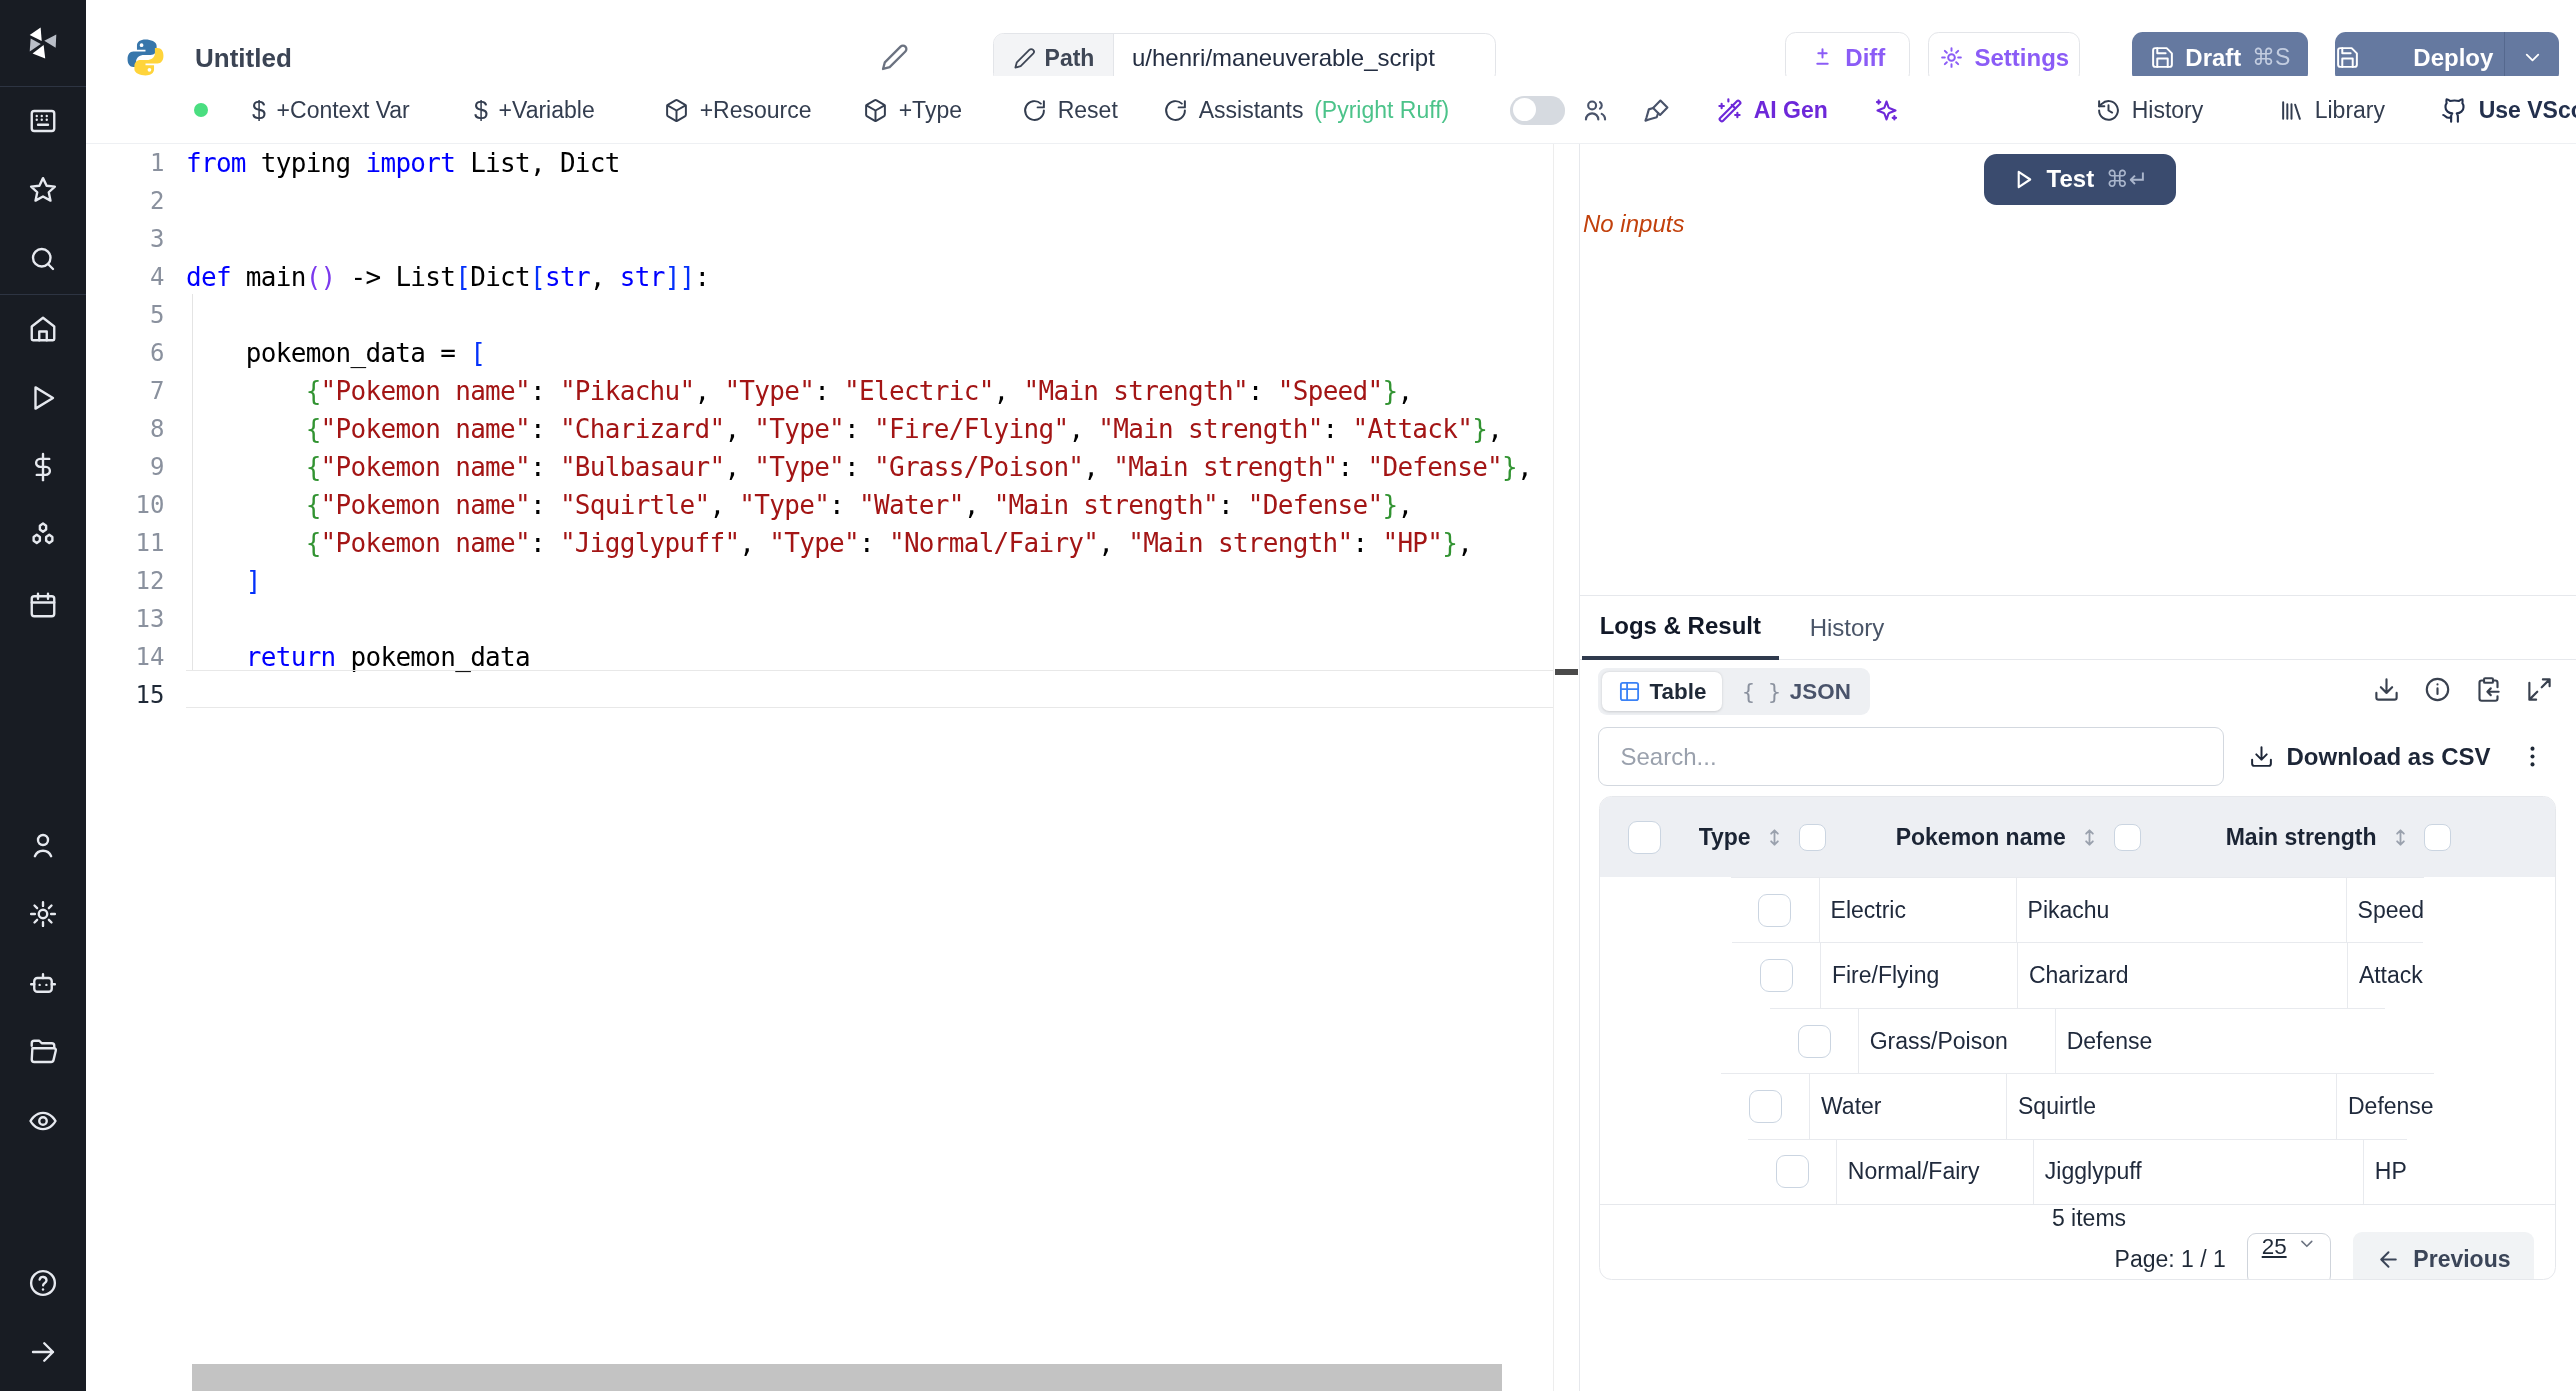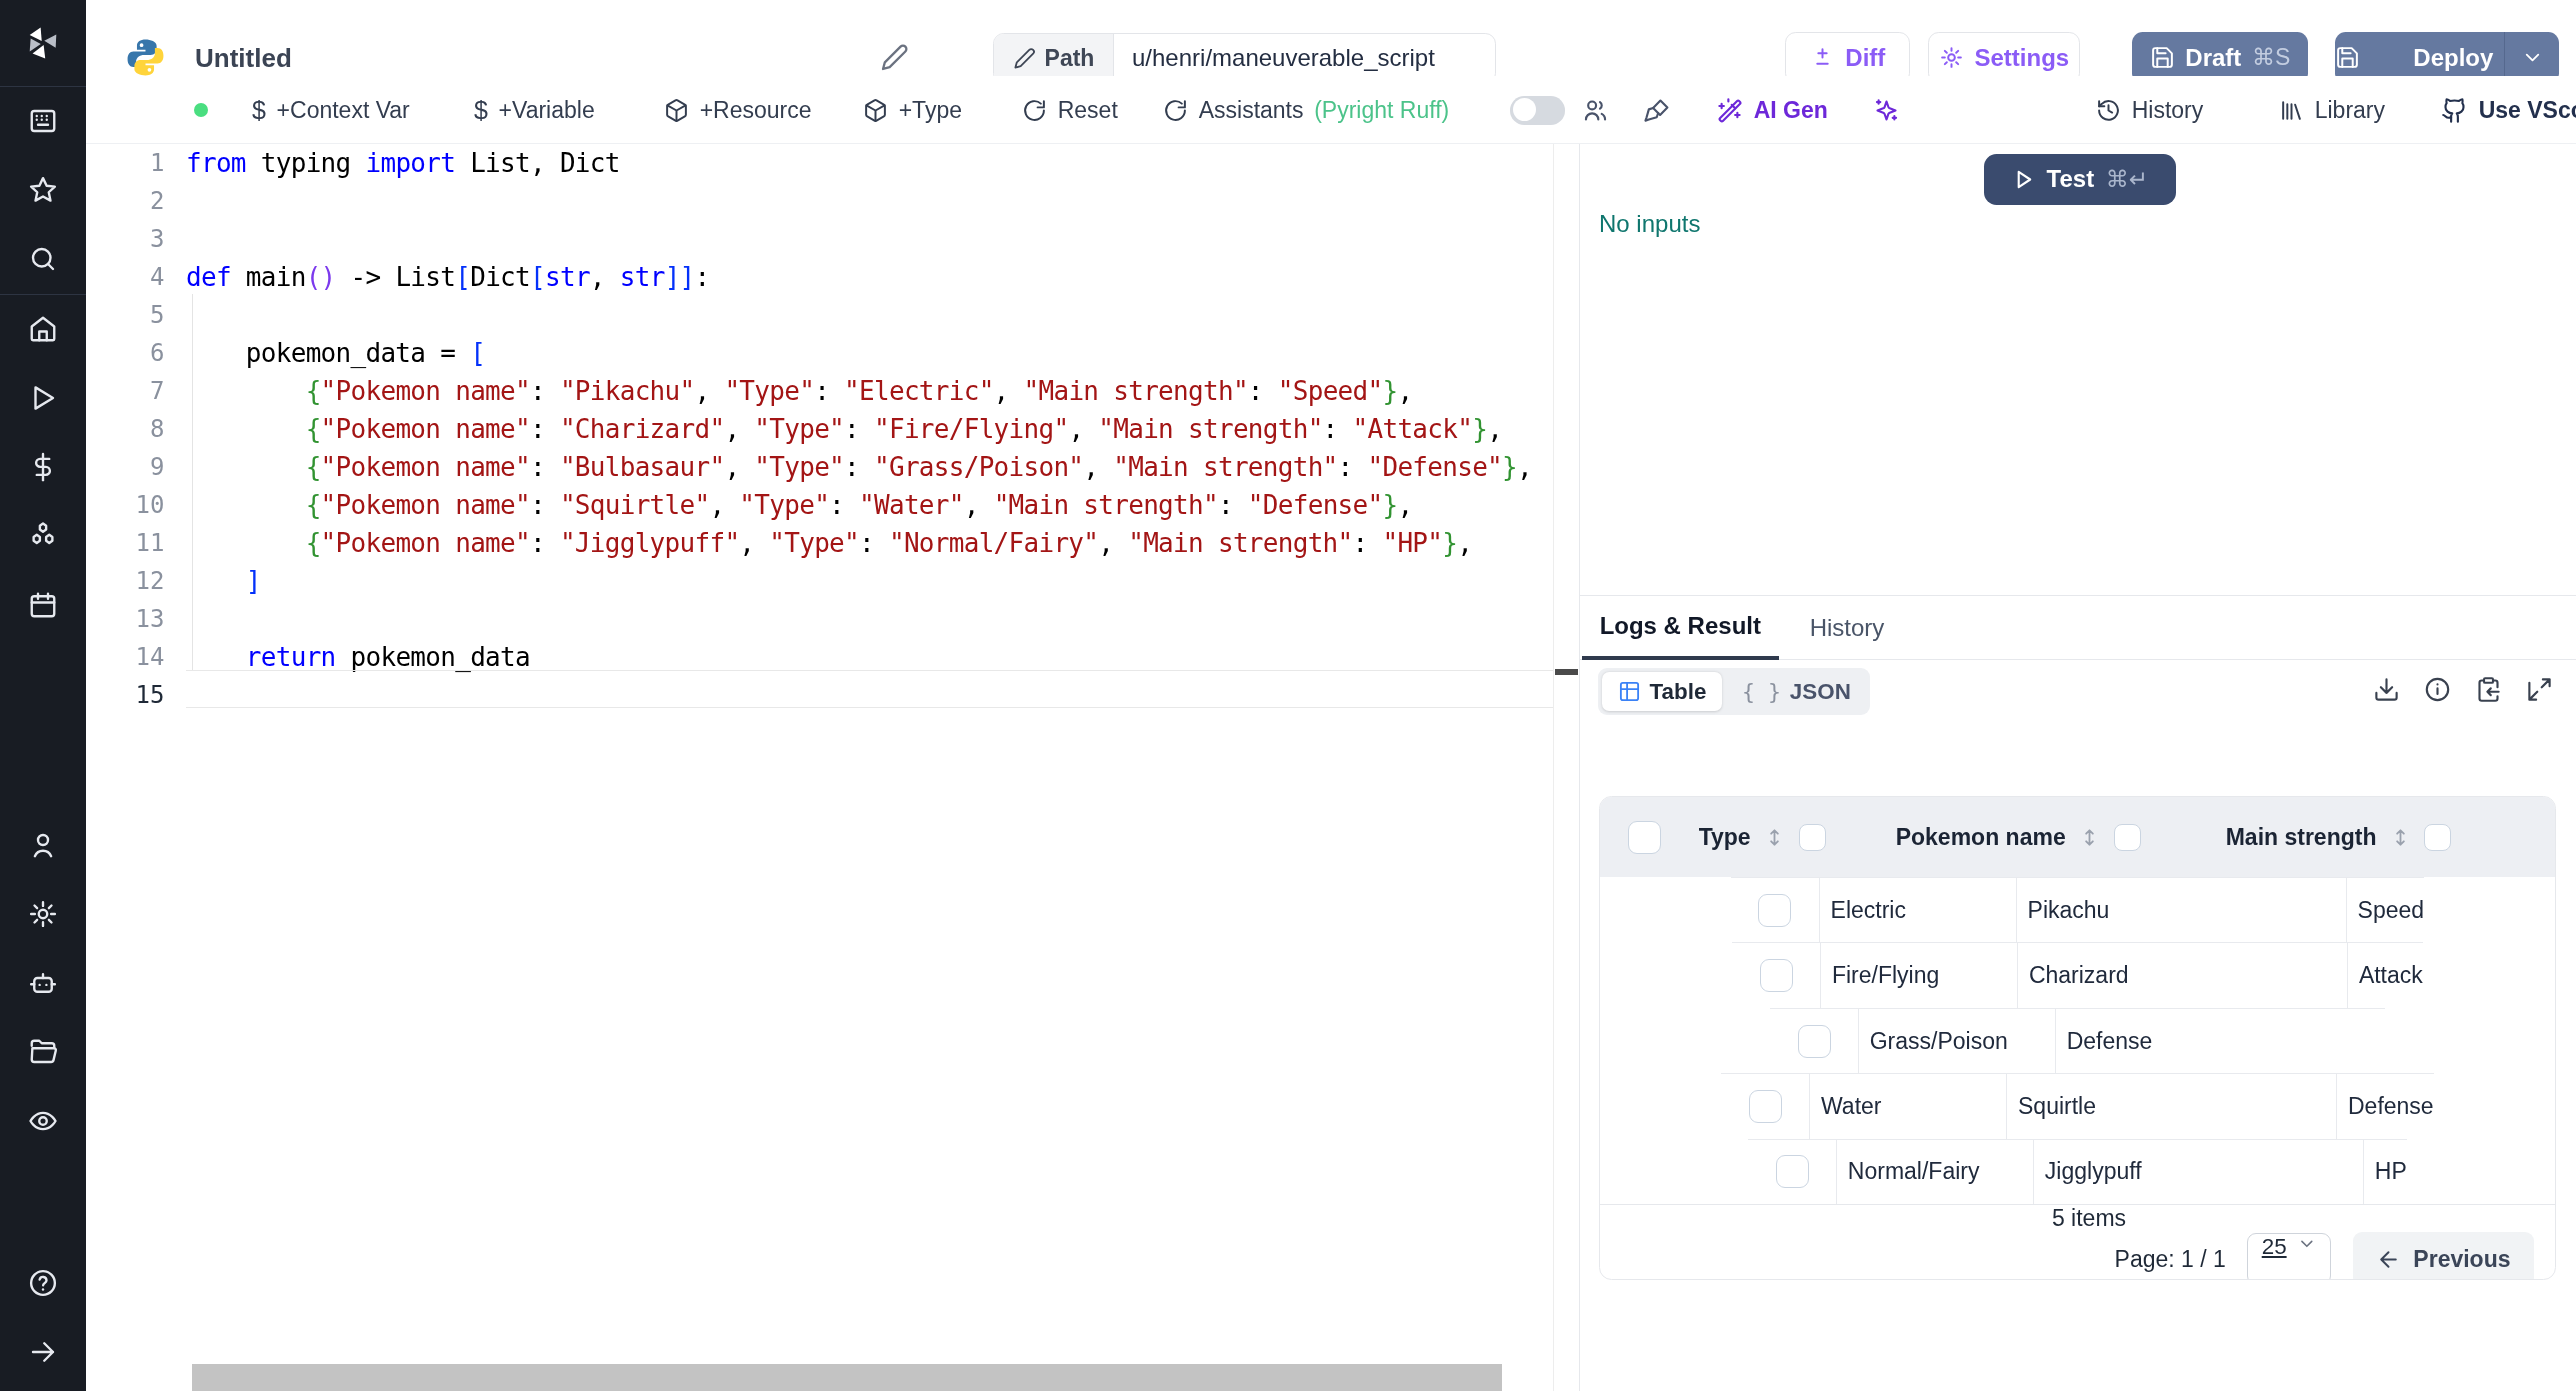--- a/index.html
+++ b/index.html
@@ -86,21 +86,21 @@
   .editor-edge{position:absolute;right:25px;top:0;bottom:0;width:0.9px;background:#ededed;}
   .ruler-dash{position:absolute;right:0.9px;top:525px;width:23px;height:6.3px;background:#4a4a4a;}
   .hscroll{position:absolute;left:106px;bottom:0;width:1310px;height:27px;background:#c3c3c3;}
 
   
   .rpanel{position:absolute;left:1579px;top:144px;right:0;bottom:0;background:#fff;border-left:0.9px solid var(--border);}
   .test-btn{position:absolute;left:404px;top:9.8px;width:192px;height:51px;background:var(--test-btn);
     border-radius:12.5px;color:#fff;display:flex;align-items:center;justify-content:center;gap:11.6px;
     font-size:24px;font-weight:600;cursor:pointer;}
   .test-btn .kbd{color:#aab6cc;}
-  .no-inputs{position:absolute;left:19px;top:66px;font-size:24px;color:#0f766e;}
+  .no-inputs{position:absolute;left:3px;top:66px;font-size:24px;color:#c2410c;font-style:italic;}
   .rp-div{position:absolute;left:0;right:0;top:451px;height:0.9px;background:var(--border);}
   .tabs{position:absolute;left:0;right:0;top:452px;height:64px;border-bottom:0.9px solid var(--border);}
   .tab{position:absolute;top:0;height:64px;display:flex;align-items:center;justify-content:center;
     font-size:24px;cursor:pointer;}
   .tab.active{color:#111827;font-weight:600;border-bottom:4.5px solid #2f3a4d;}
   .tab.idle{color:#4a5568;}
   .tab1{left:1.8px;width:197px;} .tab2{left:215px;width:104px;}
   .controls{position:absolute;left:0;right:0;top:517px;height:59px;}
   .seg{position:absolute;left:18px;top:7.2px;height:47px;background:#eef0f3;border-radius:9px;
     display:flex;align-items:center;padding:3.6px;gap:3.6px;}
@@ -566,20 +566,39 @@
           </svg>
         </span>
       <span class="rb">
           <svg class="ic" viewBox="0 0 24 24" width="27" height="27">
             <path d="M15 3h6v6M9 21H3v-15M21 3l-7 7M3 21l7-7M3 15v6h6"></path>
           </svg>
         </span>
     </div>
   </div>
 
+  <div class="searchrow">
+    <input class="search" placeholder="Search..." style="">
+    <div class="csv">
+      <span>
+          <svg class="ic" viewBox="0 0 24 24" width="25" height="25">
+            <path d="M21 15v4a2 2 0 0 1-2 2H5a2 2 0 0 1-2-2v-4"></path>
+            <path d="m7 10 5 5 5-5M12 3v12"></path>
+          </svg>
+        </span>
+      <span>Download as CSV</span>
+    </div>
+    <div class="kebab">
+      <svg viewBox="0 0 24 24" width="27" height="27" fill="#1f2937">
+          <circle cx="12" cy="5" r="1.8"></circle>
+          <circle cx="12" cy="12" r="1.8"></circle>
+          <circle cx="12" cy="19" r="1.8"></circle>
+        </svg>
+    </div>
+  </div>
 
   <div class="rtable">
     <div class="grid thead">
       <div class="hcell c0">
           <span class="cbx"></span>
         </div>
       <div class="hcell">
         <span>Type</span>
         <span class="sortic">
             <svg class="ic" viewBox="0 0 24 24" width="23" height="23">

